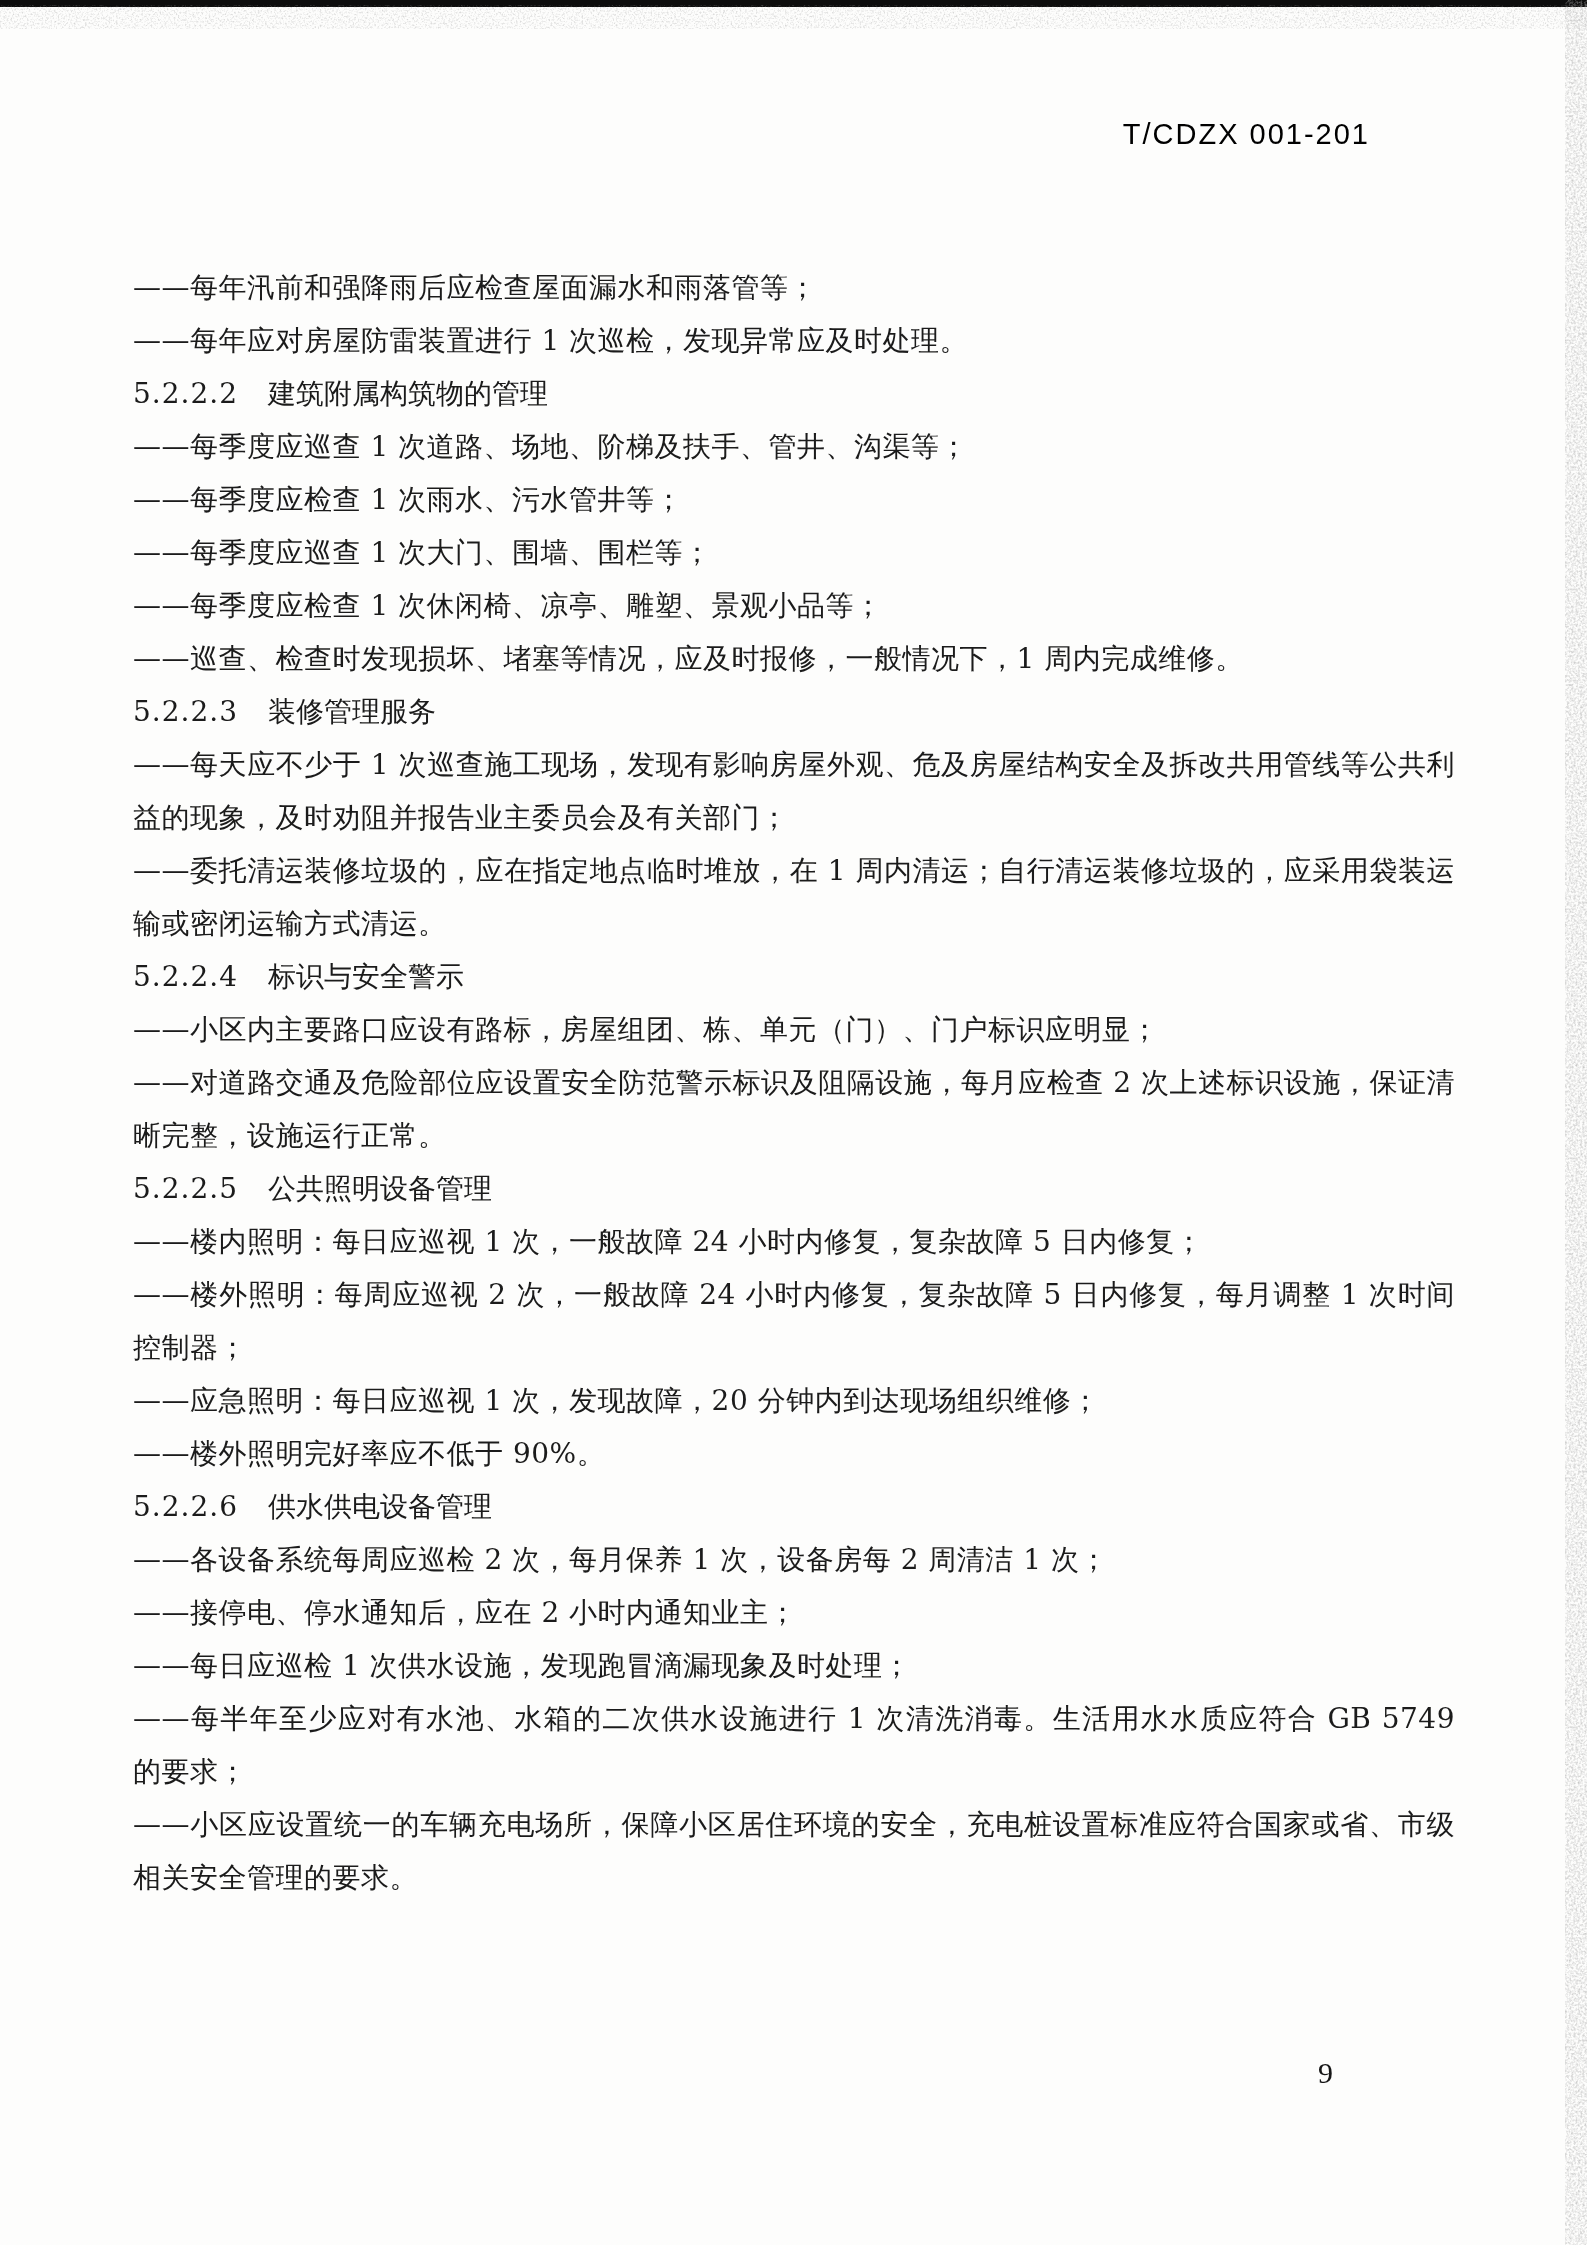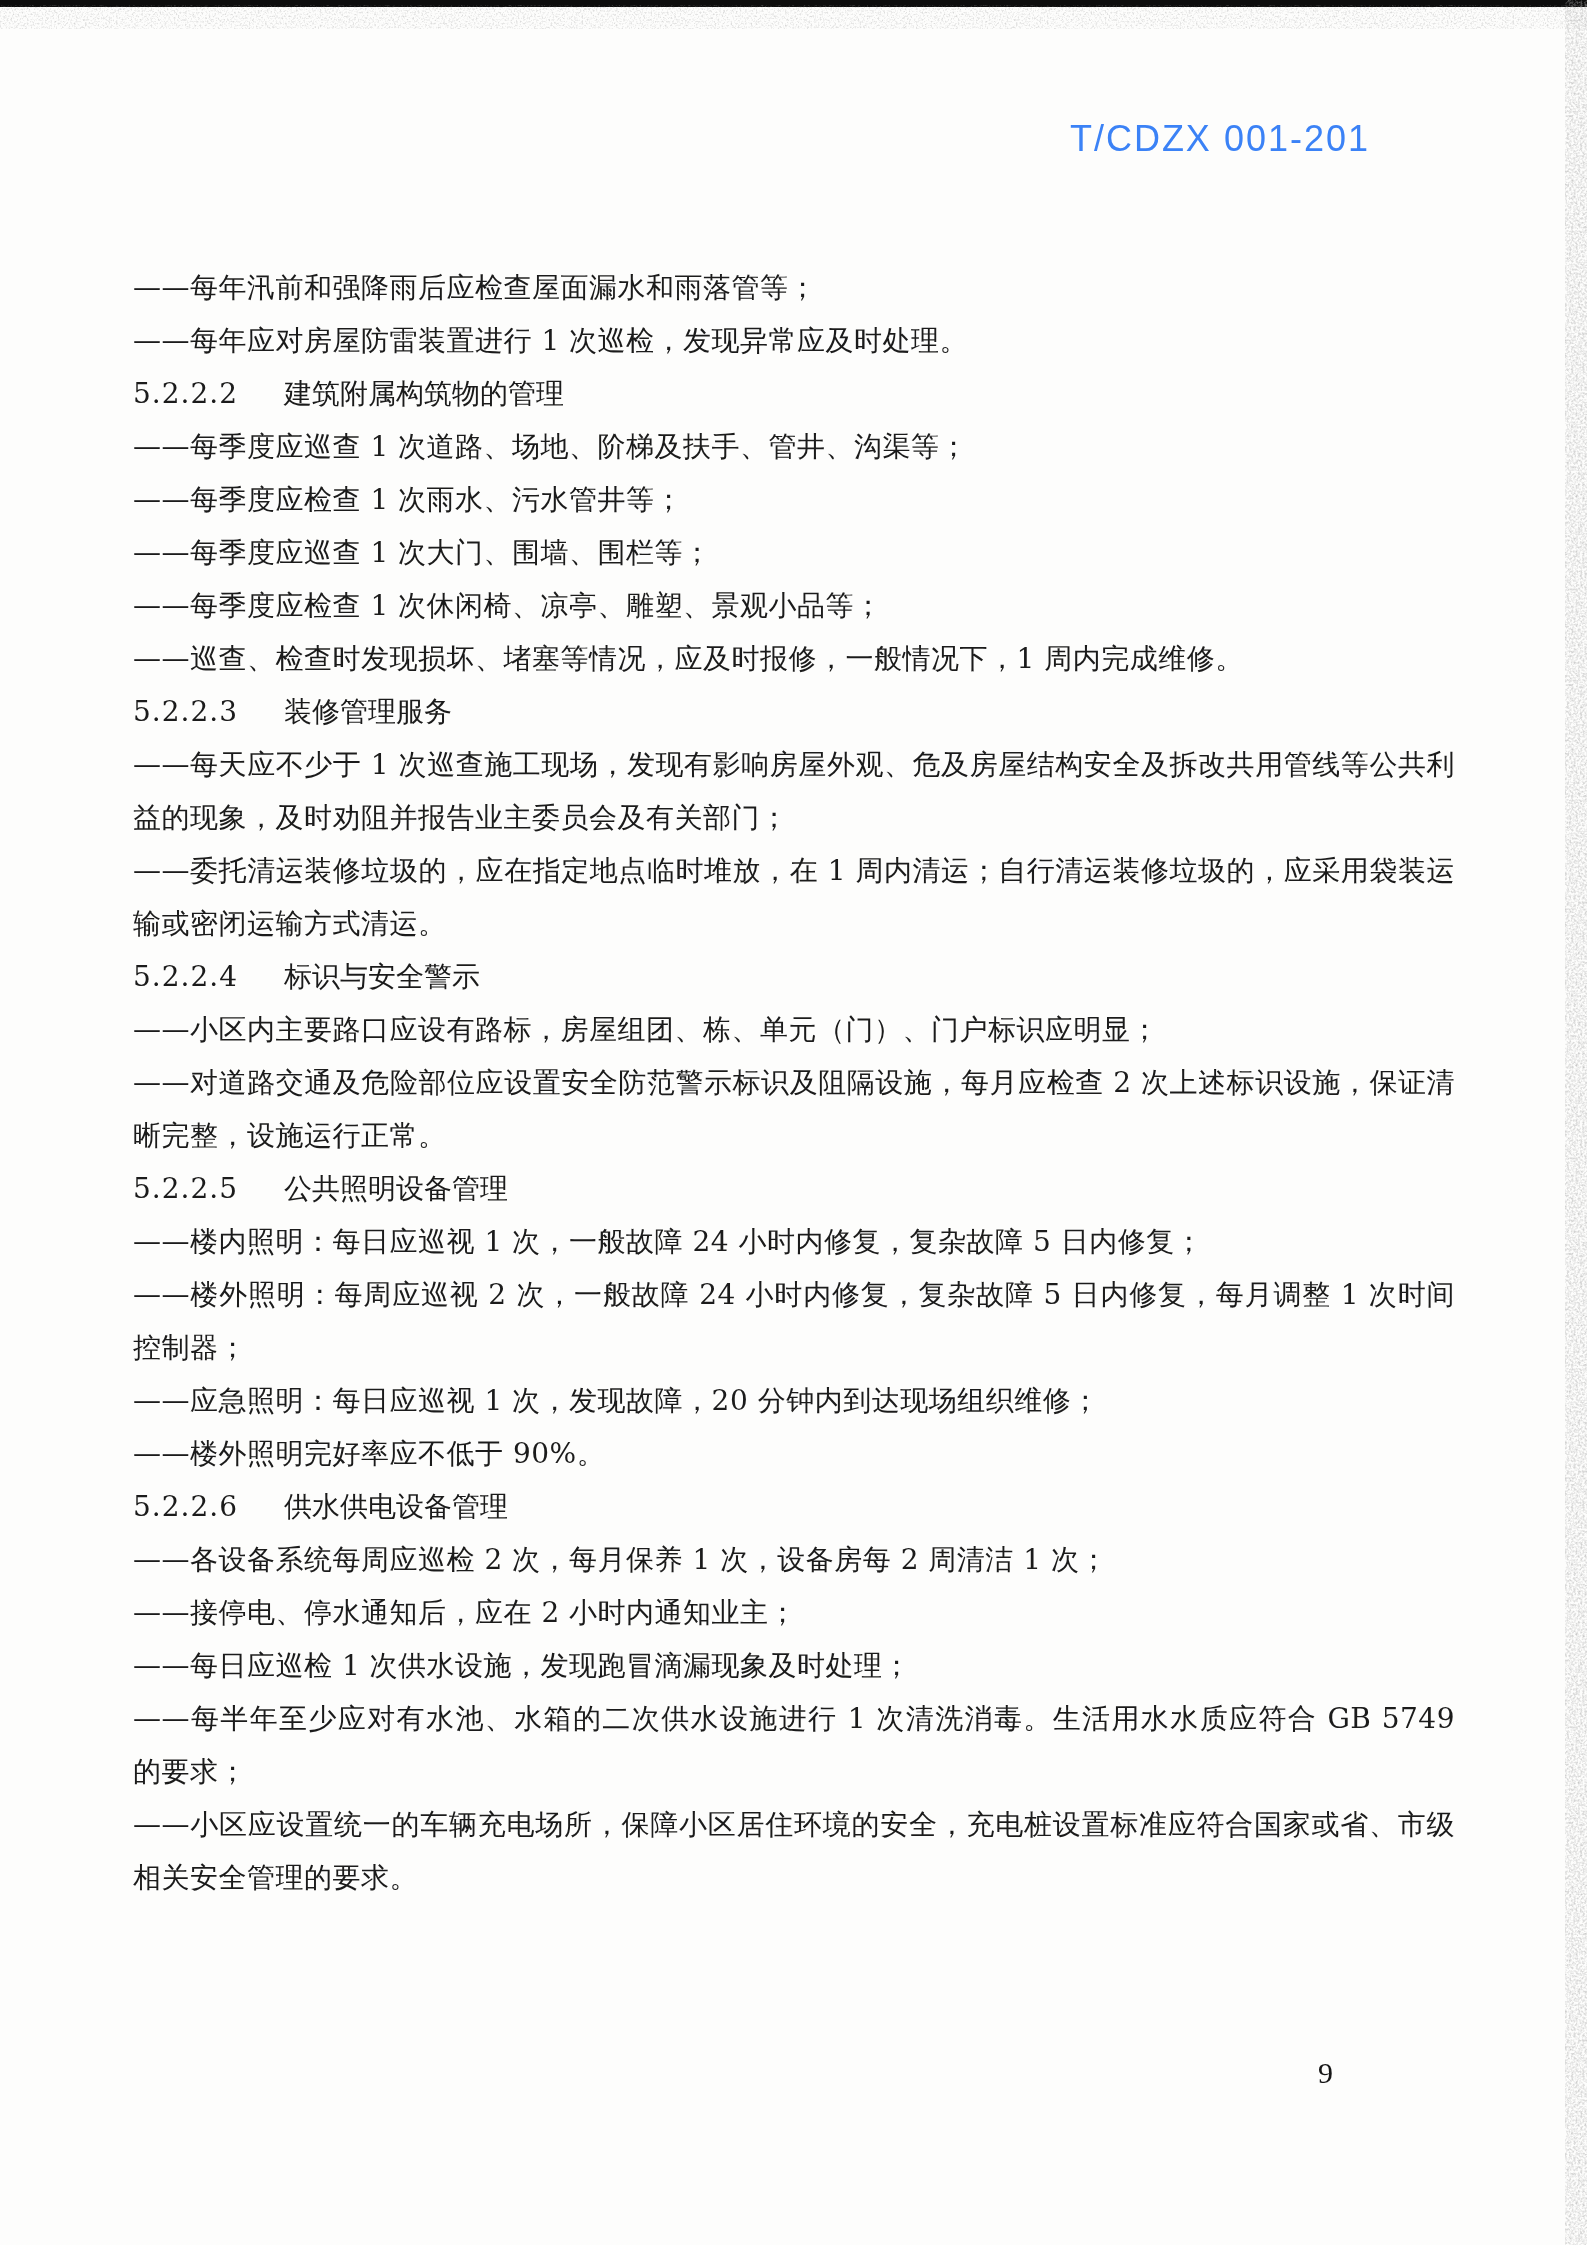--- a/index.html
+++ b/index.html
@@ -29,40 +29,40 @@
     top: 0; right: 0;
     opacity: 0.8;
   }
   .doc-header {
     position: absolute;
     top: 118px;
     left: 0;
     right: 217px;
     text-align: right;
     font-family: "Liberation Sans", "DejaVu Sans", sans-serif;
-    font-size: 36px;
+    font-size: 29px;
     letter-spacing: 2px;
-    color: #3b82f6;
+    color: #000000;
     white-space: nowrap;
   }
   .doc-body {
     position: absolute;
     top: 261px;
     left: 133px;
     width: 1322px;
     font-size: 28px;
     line-height: 53px;
     text-align: justify;
     text-justify: inter-ideograph;
   }
   .doc-body p { margin: 0; }
   .para { letter-spacing: 0.5px; }
   .heading { text-align: left; }
   .heading .hnum {
-    margin-right: 46px;
+    margin-right: 30px;
     letter-spacing: 1px;
   }
   .page-number {
     position: absolute;
     top: 2056px;
     left: 1318px;
     font-size: 30px;
     font-family: "Liberation Serif", serif;
     color: #161616;
   }

